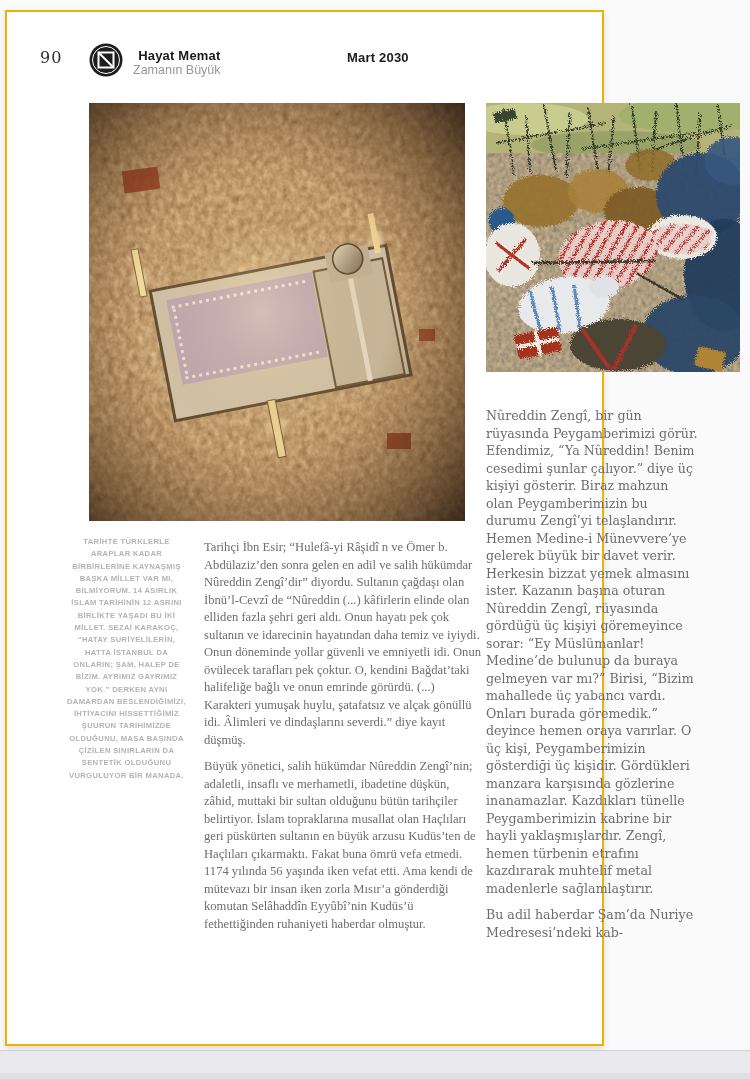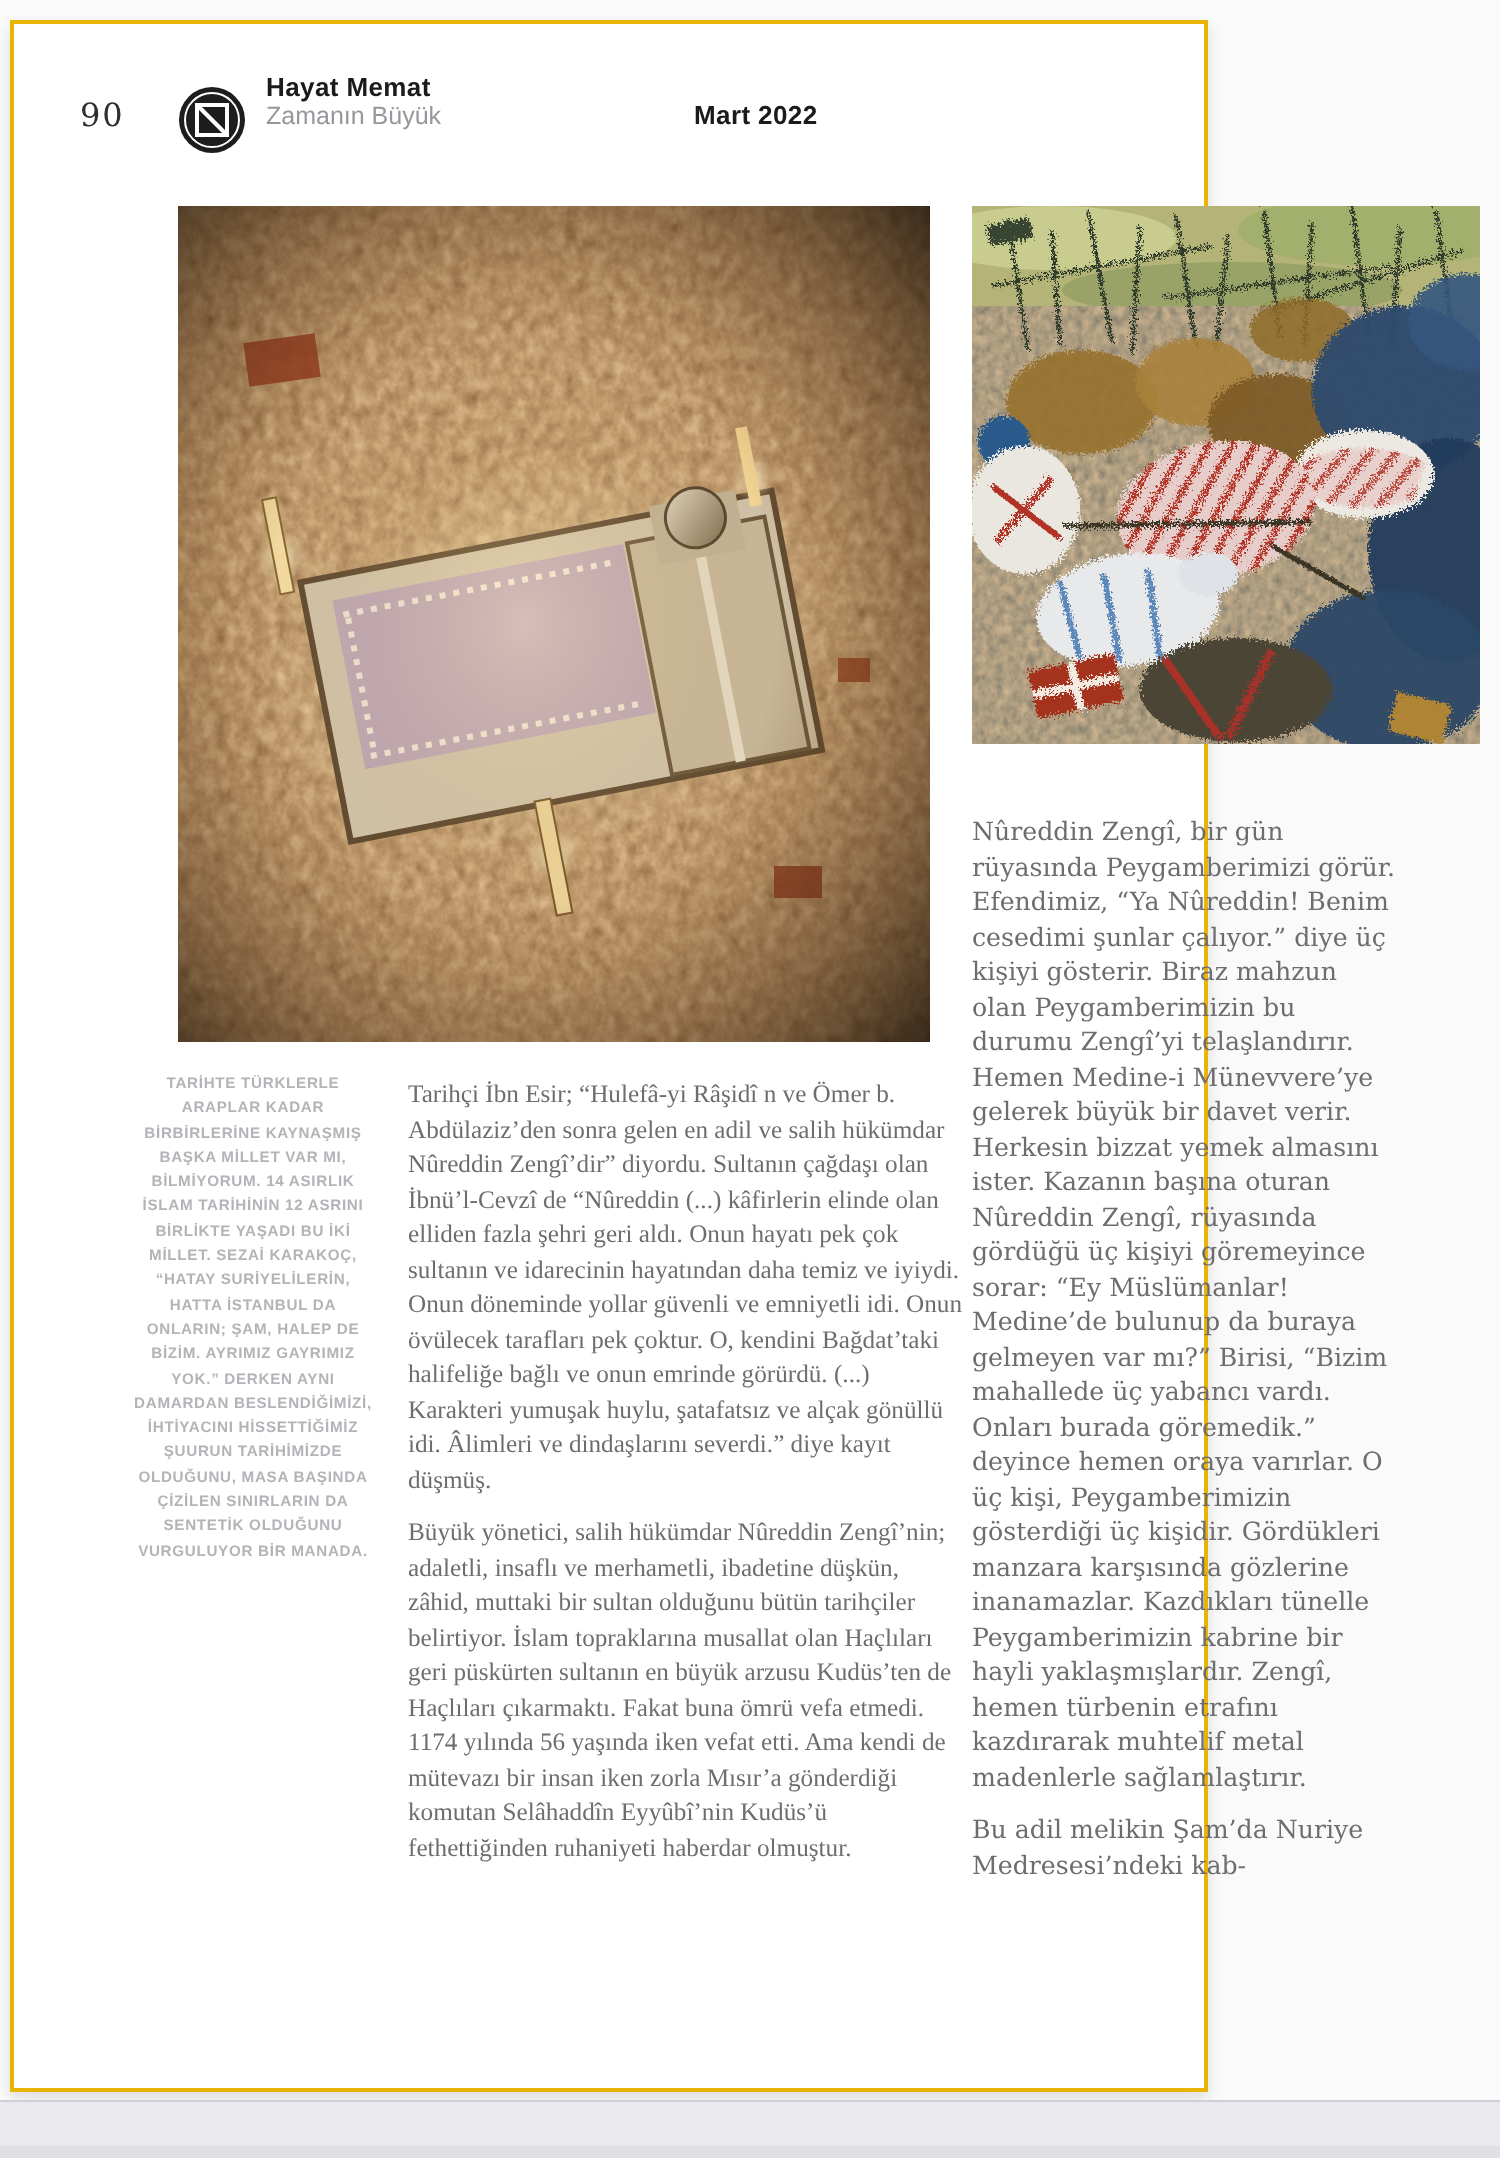--- a/index.html
+++ b/index.html
@@ -17,21 +17,21 @@
     position:absolute;left:5px;top:10px;width:599px;height:1036px;
     background:#ffffff;border:2px solid #eab308;box-sizing:border-box;
     box-shadow:0 3px 7px rgba(0,0,0,0.12);
   }
   
   .page-num{
     position:absolute;left:33px;top:36px;
     font-family:"DejaVu Serif",serif;font-size:16px;color:#2f2f33;letter-spacing:1px;
   }
   .logo{position:absolute;left:81px;top:30px;width:36px;height:36px;}
-  .masthead{position:absolute;left:126px;top:24px;line-height:15px;}
+  .masthead{position:absolute;left:126px;top:36px;line-height:15px;text-align:right;}
   .mag-title{font-size:13px;font-weight:bold;color:#1b1b1d;letter-spacing:.2px;}
   .mag-sub{font-size:12.5px;color:#96969c;}
   .issue-date{position:absolute;left:340px;top:38px;font-size:13px;font-weight:bold;color:#1b1b1d;letter-spacing:.2px;}
   
   .photo-left{position:absolute;left:82px;top:91px;width:376px;height:418px;margin:0;overflow:hidden;}
   .photo-right{position:absolute;left:479px;top:91px;width:254px;height:269px;margin:0;overflow:hidden;}
   figure svg{display:block;}
   
   .margin-caption{
     position:absolute;left:58px;top:524px;width:123px;
@@ -66,21 +66,21 @@
         <line x1="11" y1="11" x2="25" y2="25"></line>
       </g>
     </svg>
   </div>
 
   <div class="masthead">
     <div class="mag-title">Hayat Memat</div>
     <div class="mag-sub">Zamanın Büyük</div>
   </div>
 
-  <div class="issue-date">Mart 2022</div>
+  <div class="issue-date">Mart 2030</div>
 
   <figure class="photo-left">
     <svg width="376" height="418" viewBox="0 0 376 418" preserveAspectRatio="none">
       <defs>
         <filter id="city" x="-5%" y="-5%" width="110%" height="110%">
           <feTurbulence type="fractalNoise" baseFrequency="0.16 0.13" numOctaves="5" seed="8"></feTurbulence>
           <feColorMatrix type="matrix" values="0.4 0.4 0.2 0 0  0.4 0.4 0.2 0 0  0.4 0.4 0.2 0 0  0 0 0 0 1"></feColorMatrix>
           <feComponentTransfer>
             <feFuncR type="table" tableValues="0.12 0.38 0.62 0.86 0.98"></feFuncR>
             <feFuncG type="table" tableValues="0.06 0.22 0.40 0.64 0.88"></feFuncG>
@@ -220,20 +220,20 @@
 
   <aside class="margin-caption">TARİHTE TÜRKLERLE ARAPLAR KADAR BİRBİRLERİNE KAYNAŞMIŞ BAŞKA MİLLET VAR MI, BİLMİYORUM. 14 ASIRLIK İSLAM TARİHİNİN 12 ASRINI BİRLİKTE YAŞADI BU İKİ MİLLET. SEZAİ KARAKOÇ, “HATAY SURİYELİLERİN, HATTA İSTANBUL DA ONLARIN; ŞAM, HALEP DE BİZİM. AYRIMIZ GAYRIMIZ YOK.” DERKEN AYNI DAMARDAN BESLENDİĞİMİZİ, İHTİYACINI HİSSETTİĞİMİZ ŞUURUN TARİHİMİZDE OLDUĞUNU, MASA BAŞINDA ÇİZİLEN SINIRLARIN DA SENTETİK OLDUĞUNU VURGULUYOR BİR MANADA.</aside>
 
   <div class="col col-middle">
     <p>Tarihçi İbn Esir; “Hulefâ-yi Râşidî n ve Ömer b. Abdülaziz’den sonra gelen en adil ve salih hükümdar Nûreddin Zengî’dir” diyordu. Sultanın çağdaşı olan İbnü’l-Cevzî de “Nûreddin (...) kâfirlerin elinde olan elliden fazla şehri geri aldı. Onun hayatı pek çok sultanın ve idarecinin hayatından daha temiz ve iyiydi. Onun döneminde yollar güvenli ve emniyetli idi. Onun övülecek tarafları pek çoktur. O, kendini Bağdat’taki halifeliğe bağlı ve onun emrinde görürdü. (...) Karakteri yumuşak huylu, şatafatsız ve alçak gönüllü idi. Âlimleri ve dindaşlarını severdi.” diye kayıt düşmüş.</p>
     <p>Büyük yönetici, salih hükümdar Nûreddin Zengî’nin; adaletli, insaflı ve merhametli, ibadetine düşkün, zâhid, muttaki bir sultan olduğunu bütün tarihçiler belirtiyor. İslam topraklarına musallat olan Haçlıları geri püskürten sultanın en büyük arzusu Kudüs’ten de Haçlıları çıkarmaktı. Fakat buna ömrü vefa etmedi. 1174 yılında 56 yaşında iken vefat etti. Ama kendi de mütevazı bir insan iken zorla Mısır’a gönderdiği komutan Selâhaddîn Eyyûbî’nin Kudüs’ü fethettiğinden ruhaniyeti haberdar olmuştur.</p>
   </div>
 
   <div class="col col-right">
     <p>Nûreddin Zengî, bir gün rüyasında Peygamberimizi görür. Efendimiz, “Ya Nûreddin! Benim cesedimi şunlar çalıyor.” diye üç kişiyi gösterir. Biraz mahzun olan Peygamberimizin bu durumu Zengî’yi telaşlandırır. Hemen Medine-i Münevvere’ye gelerek büyük bir davet verir. Herkesin bizzat yemek almasını ister. Kazanın başına oturan Nûreddin Zengî, rüyasında gördüğü üç kişiyi göremeyince sorar: “Ey Müslümanlar! Medine’de bulunup da buraya gelmeyen var mı?” Birisi, “Bizim mahallede üç yabancı vardı. Onları burada göremedik.” deyince hemen oraya varırlar. O üç kişi, Peygamberimizin gösterdiği üç kişidir. Gördükleri manzara karşısında gözlerine inanamazlar. Kazdıkları tünelle Peygamberimizin kabrine bir hayli yaklaşmışlardır. Zengî, hemen türbenin etrafını kazdırarak muhtelif metal madenlerle sağlamlaştırır.</p>
-    <p>Bu adil melikin Şam’da Nuriye Medresesi’ndeki kab-</p>
+    <p>Bu adil haberdar Şam’da Nuriye Medresesi’ndeki kab-</p>
   </div>
 
 </div>
 
 <div class="desk-band">
   <div class="desk-line"></div>
 </div>
 
 </body></html>

